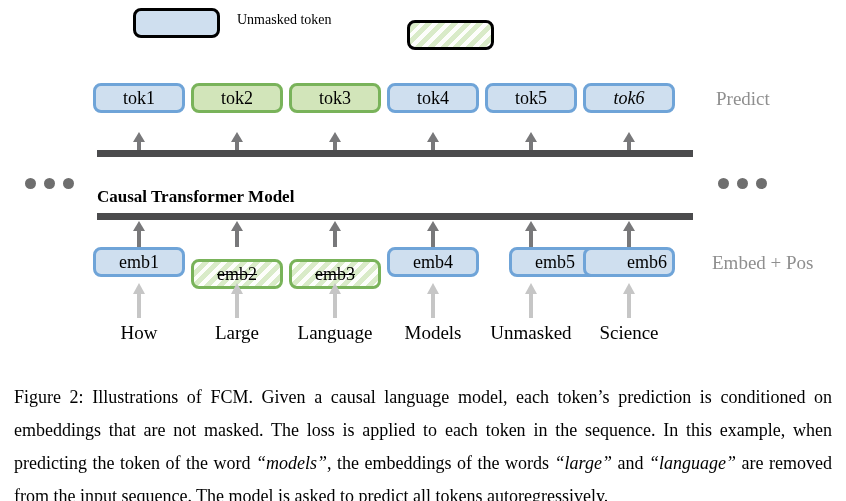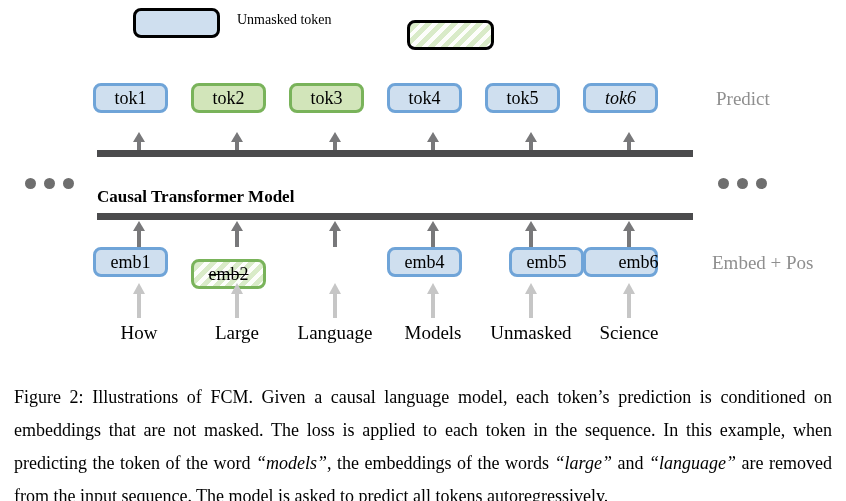--- a/index.html
+++ b/index.html
@@ -2,21 +2,21 @@
 <html><head>
 <meta charset="utf-8">
 <style>
   html,body{margin:0;padding:0;background:#ffffff;}
   .canvas{
     position:relative;width:846px;height:501px;background:#ffffff;overflow:hidden;
     font-family:"Liberation Serif", serif;color:#000;
   }
   
   .tokbox{
-    position:absolute;width:75px;height:30px;box-sizing:border-box;
+    position:absolute;width:92px;height:30px;box-sizing:border-box;
     border-radius:8px;border:3px solid;
     display:flex;align-items:center;justify-content:center;
     font-size:18px;line-height:1;
   }
   .blue{border-color:#6fa4d8;background:#cfdfef;}
   .green{border-color:#79b35a;background:#d2e5ba;}
   .hatch{border-color:#79b35a;
     background:repeating-linear-gradient(-45deg,#fdfefb 0 4px,#d9ebc8 4px 9px);margin-top:12px;}
   .struck{text-decoration:line-through;}
   
@@ -138,20 +138,23 @@
       <span class="head"></span>
       <span class="tail"></span>
     </div>
 
   <div class="tokbox blue" style="left:93px;top:247px;">
       <span>emb1</span>
     </div>
   <div class="tokbox hatch" style="left:191px;top:247px;">
       <span class="struck">emb2</span>
     </div>
+  <div class="tokbox hatch" style="left:289px;top:247px;">
+      <span class="struck">emb3</span>
+    </div>
   <div class="tokbox blue" style="left:387px;top:247px;">
       <span>emb4</span>
     </div>
   <div class="tokbox blue" style="left:485px;top:247px;margin-left:24px;">
       <span>emb5</span>
     </div>
   <div class="tokbox blue" style="left:583px;top:247px;padding-left:36px;">
       <span>emb6</span>
     </div>
   <span class="side-label" style="left:712px;top:252px;">Embed + Pos</span>

